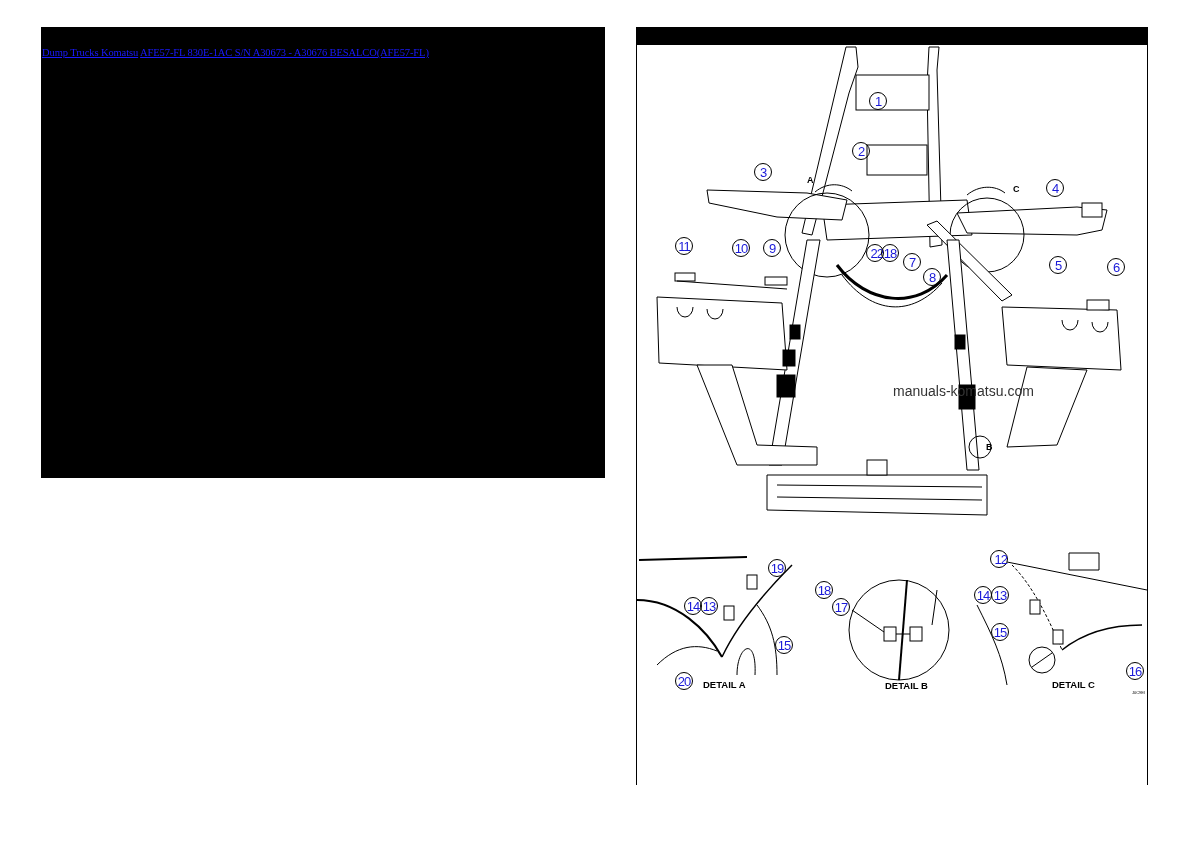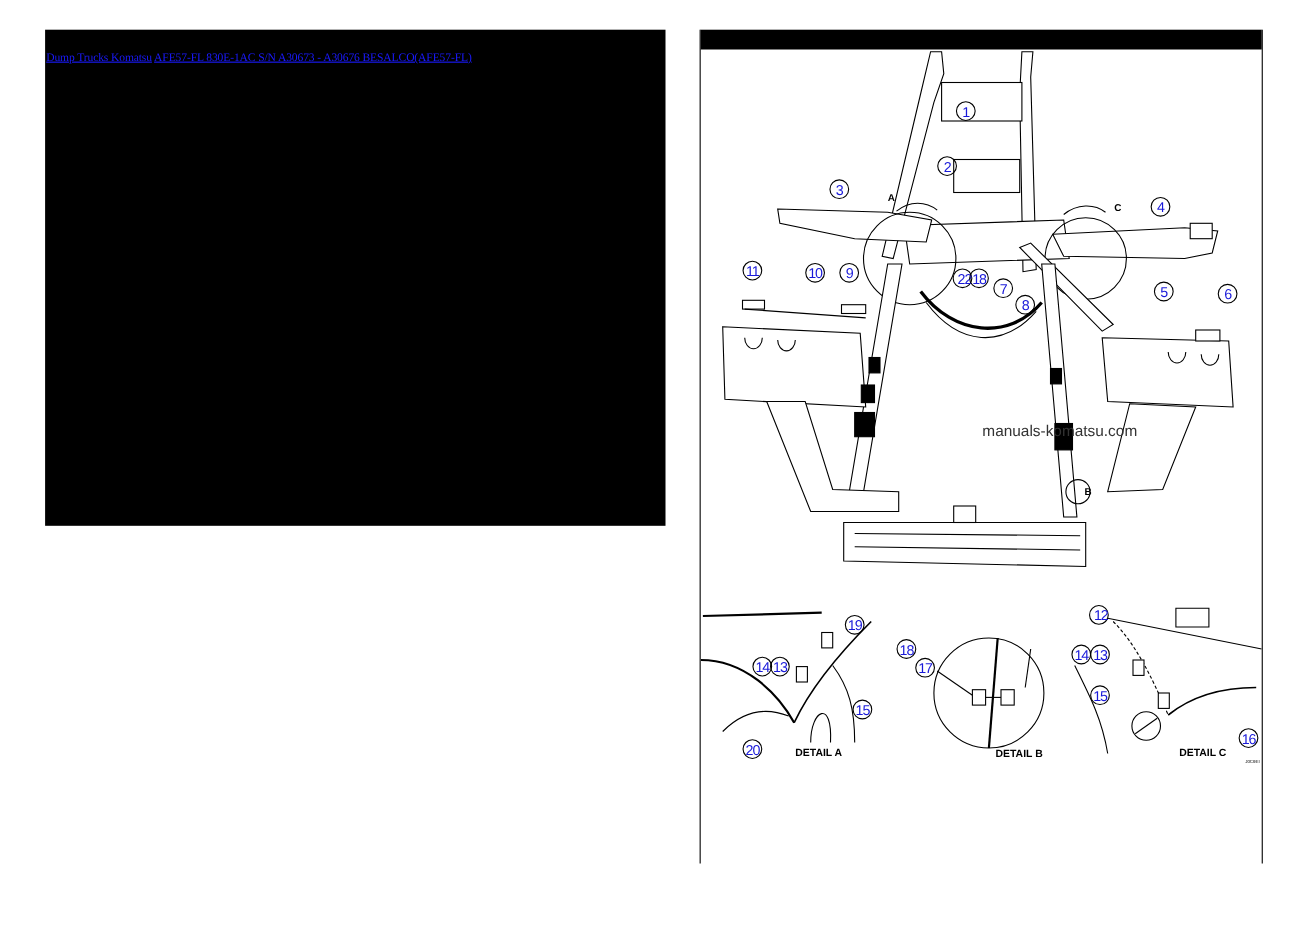--- a/index.html
+++ b/index.html
@@ -4,21 +4,21 @@
   <style>
     html, body { margin:0; padding:0; background:#ffffff; }
     body { width:1190px; height:842px; position:relative; overflow:hidden; font-family:"Liberation Serif", serif; }
     .left-panel { position:absolute; left:41px; top:27px; width:524px; height:451px; background:#000000;padding-left:40px; }
     .crumb { position:absolute; left:1px; top:20px; font-family:"Liberation Serif", serif; font-size:10.5px; white-space:nowrap; letter-spacing:-0.1px; }
     .crumb a { color:#1a1aff; text-decoration:underline; cursor:pointer; }
     .right-panel { position:absolute; left:636px; top:27px; width:512px; height:758px; border-left:1.5px solid #000; border-right:1.5px solid #000; box-sizing:border-box; background:#fff; }
     .right-header { position:absolute; left:0; top:0; right:0; height:18px; background:#000; }
     .drawing { position:absolute; left:0; top:18px; width:510px; height:670px; }
     .callout { position:absolute; width:18px; height:18px; border:1px solid #000; border-radius:50%; box-sizing:border-box; font-family:"Liberation Sans", sans-serif; font-size:13px; color:#1a1ad9; line-height:18px; text-align:center; letter-spacing:-1px; background:transparent; }
-    .detail-label { position:absolute; font-family:"Liberation Sans", sans-serif; font-weight:bold; font-size:9.5px; color:#000; white-space:nowrap;margin-left:20px; }
+    .detail-label { position:absolute; font-family:"Liberation Sans", sans-serif; font-weight:bold; font-size:9.5px; color:#000; white-space:nowrap; }
     .watermark { position:absolute; font-family:"Liberation Sans", sans-serif; font-size:14px; color:#333; white-space:nowrap;margin-top:28px; }
     .view-letter { position:absolute; font-family:"Liberation Sans", sans-serif; font-weight:bold; font-size:9px; color:#000; }
     .fig-code { position:absolute; font-family:"Liberation Sans", sans-serif; font-size:4px; color:#000; }
   </style>
 </head>
 <body>
 
 <div class="left-panel">
   <div class="crumb">
     <a>Dump Trucks Komatsu</a>

